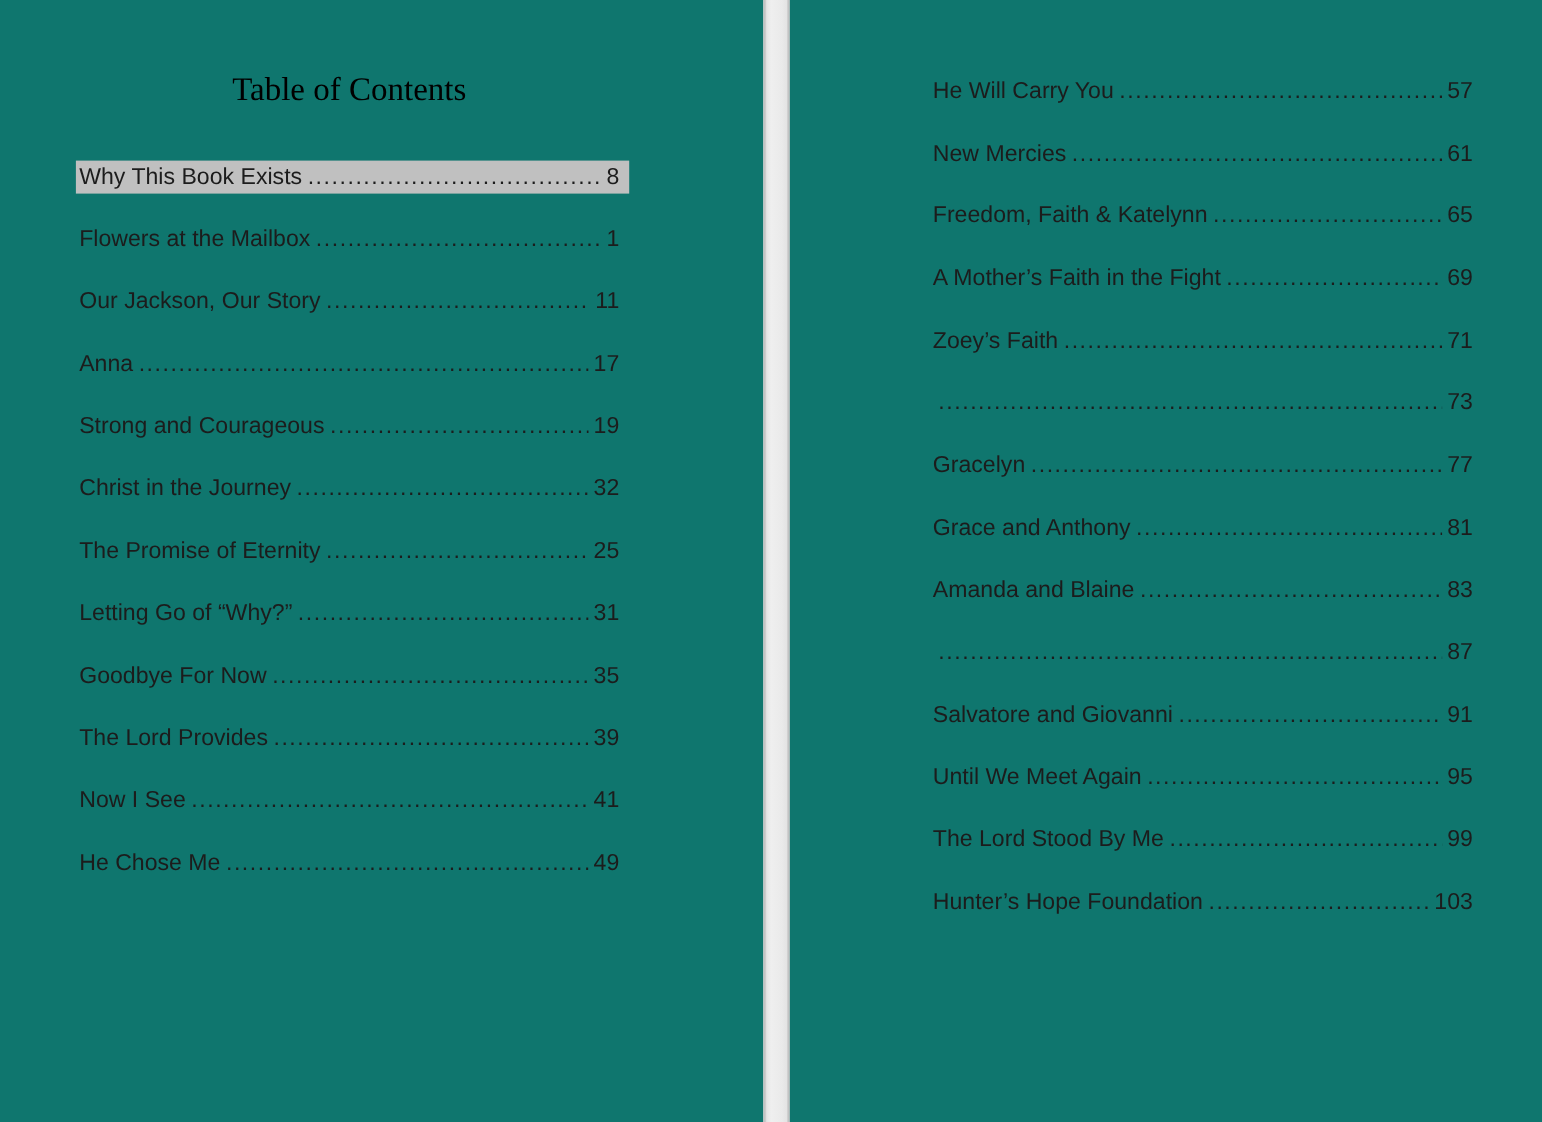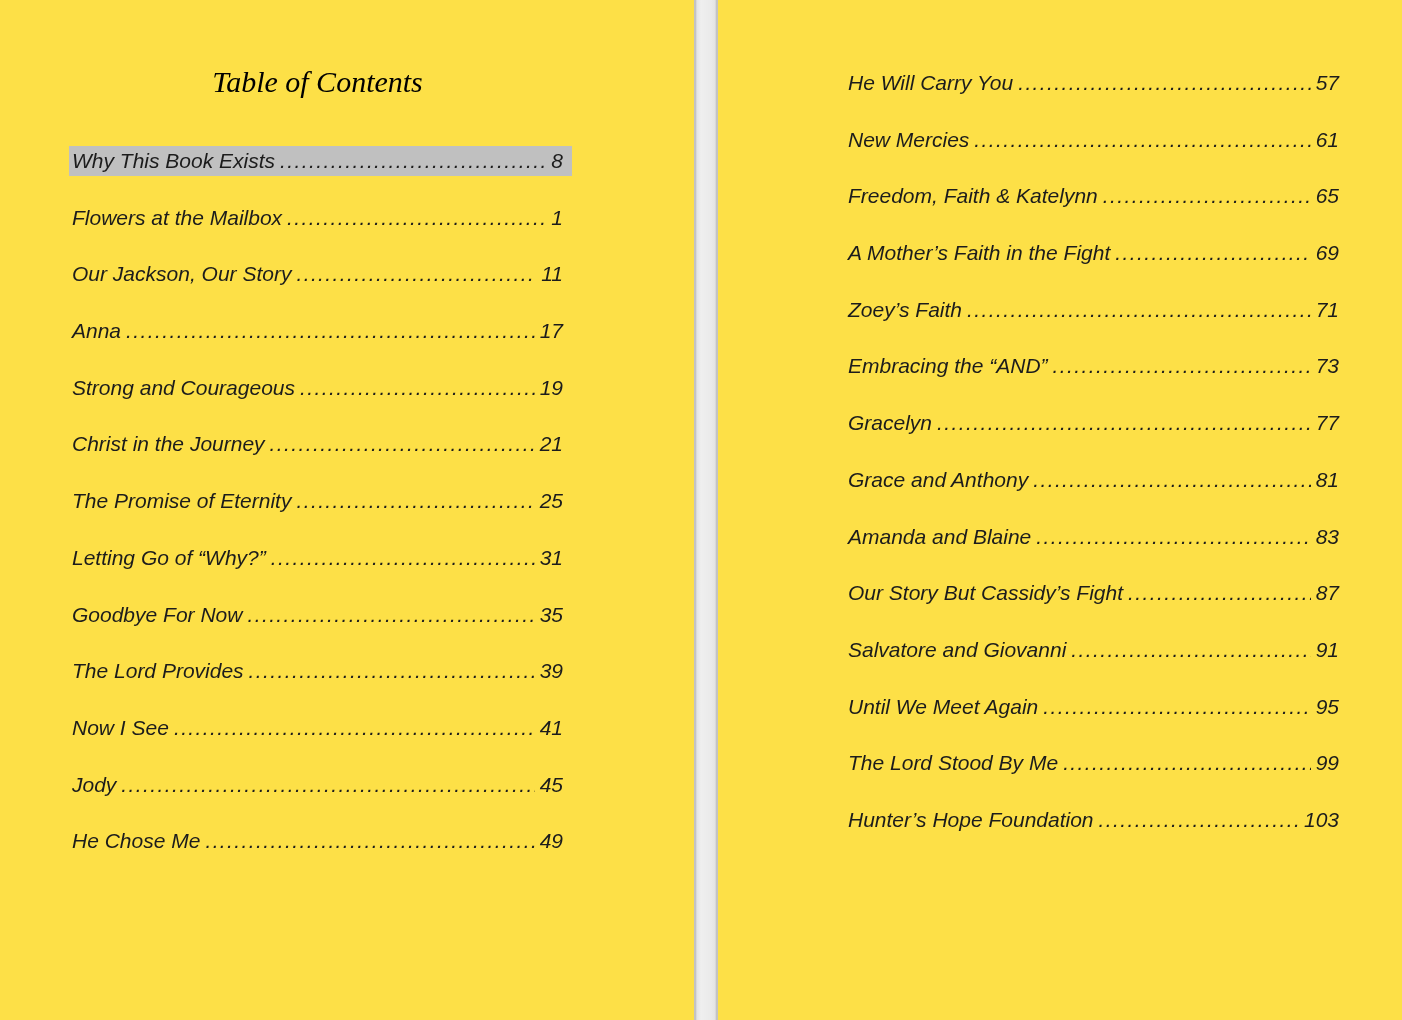--- a/index.html
+++ b/index.html
@@ -13,24 +13,23 @@
     overflow: hidden;
     font-family: "Liberation Sans", sans-serif;
     color: #1c1c1c;
   }
   .spread {
     display: flex;
     width: 1402px;
     height: 1020px;
   }
   .page {
-    background: #fde047;
+    background: #0f766e;
     box-sizing: border-box;
     overflow: hidden;
-    font-style: italic;
   }
   .page-left {
     width: 694px;
     flex: 0 0 694px;
     padding: 0 131px 0 72px;
   }
   .page-divider {
     width: 24px;
     flex: 0 0 24px;
     background: linear-gradient(to right,
@@ -137,21 +136,21 @@
 
         <div class="toc-row">
           <span class="entry-title">Strong and Courageous</span>
           <span class="leader"></span>
           <span class="page-num">19</span>
         </div>
 
         <div class="toc-row">
           <span class="entry-title">Christ in the Journey</span>
           <span class="leader"></span>
-          <span class="page-num">21</span>
+          <span class="page-num">32</span>
         </div>
 
         <div class="toc-row">
           <span class="entry-title">The Promise of Eternity</span>
           <span class="leader"></span>
           <span class="page-num">25</span>
         </div>
 
         <div class="toc-row">
           <span class="entry-title">Letting Go of “Why?”</span>
@@ -170,25 +169,20 @@
           <span class="leader"></span>
           <span class="page-num">39</span>
         </div>
 
         <div class="toc-row">
           <span class="entry-title">Now I See</span>
           <span class="leader"></span>
           <span class="page-num">41</span>
         </div>
 
-        <div class="toc-row">
-          <span class="entry-title">Jody</span>
-          <span class="leader"></span>
-          <span class="page-num">45</span>
-        </div>
 
         <div class="toc-row">
           <span class="entry-title">He Chose Me</span>
           <span class="leader"></span>
           <span class="page-num">49</span>
         </div>
 
       </div>
   </section>
 
@@ -221,21 +215,20 @@
           <span class="page-num">69</span>
         </div>
 
         <div class="toc-row">
           <span class="entry-title">Zoey’s Faith</span>
           <span class="leader"></span>
           <span class="page-num">71</span>
         </div>
 
         <div class="toc-row">
-          <span class="entry-title">Embracing the “AND”</span>
           <span class="leader"></span>
           <span class="page-num">73</span>
         </div>
 
         <div class="toc-row">
           <span class="entry-title">Gracelyn</span>
           <span class="leader"></span>
           <span class="page-num">77</span>
         </div>
 
@@ -245,21 +238,20 @@
           <span class="page-num">81</span>
         </div>
 
         <div class="toc-row">
           <span class="entry-title">Amanda and Blaine</span>
           <span class="leader"></span>
           <span class="page-num">83</span>
         </div>
 
         <div class="toc-row">
-          <span class="entry-title">Our Story But Cassidy’s Fight</span>
           <span class="leader"></span>
           <span class="page-num">87</span>
         </div>
 
         <div class="toc-row">
           <span class="entry-title">Salvatore and Giovanni</span>
           <span class="leader"></span>
           <span class="page-num">91</span>
         </div>
 

